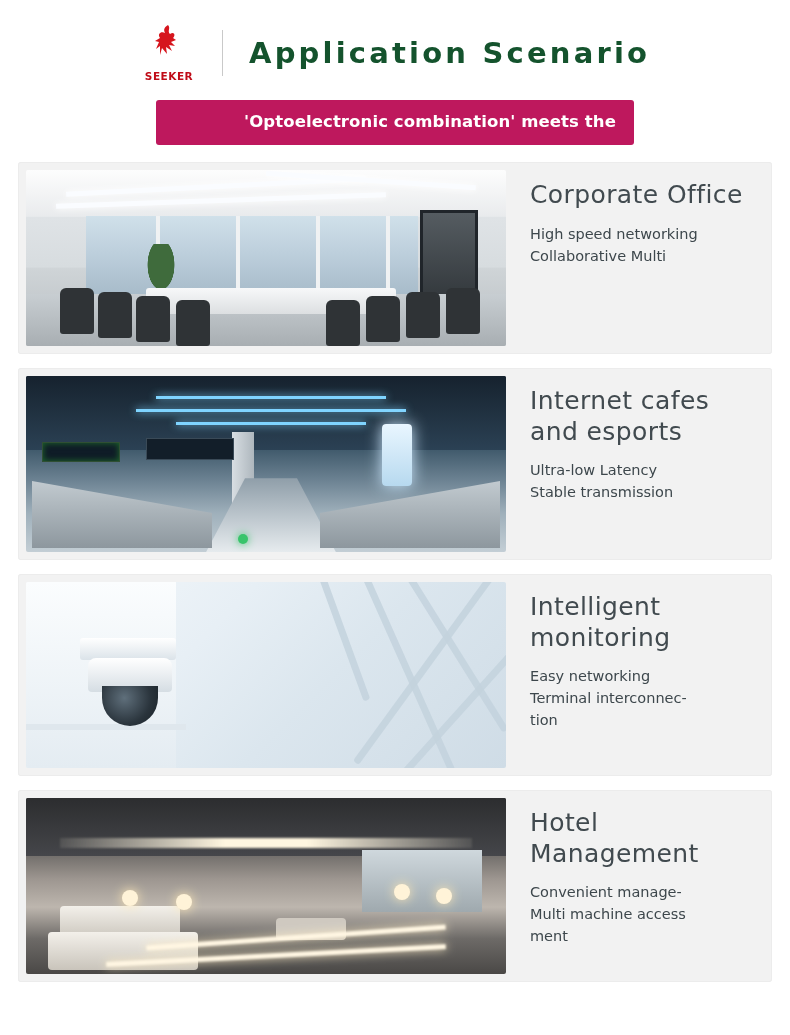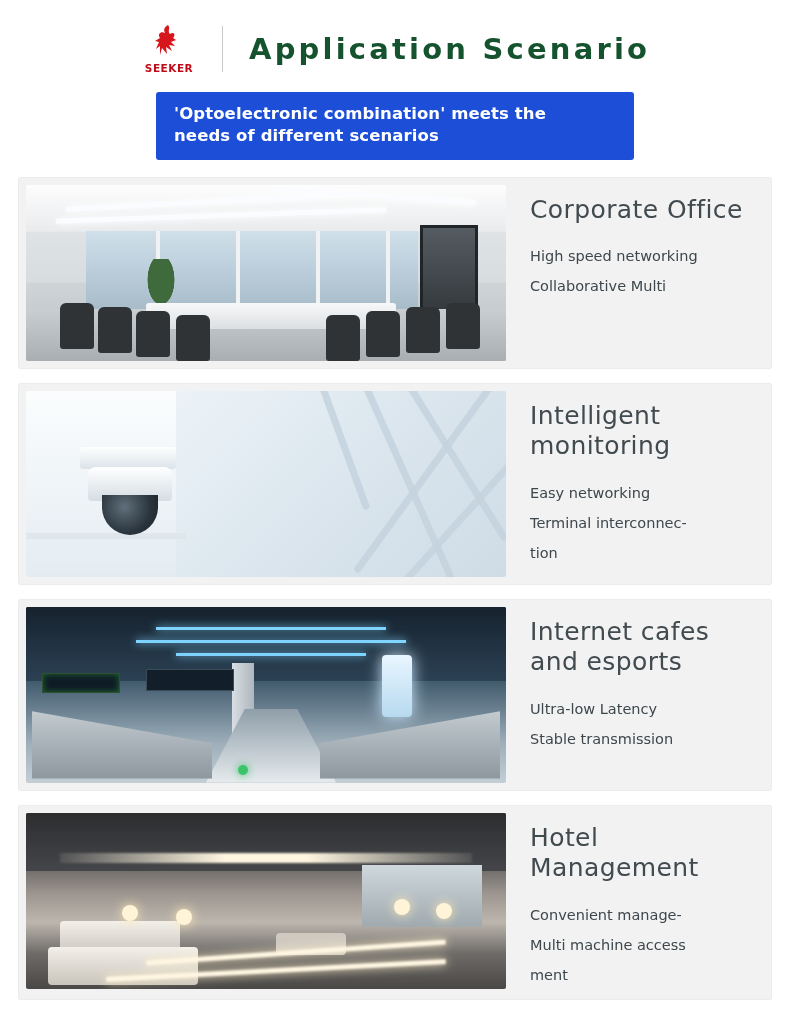--- a/index.html
+++ b/index.html
@@ -33,21 +33,21 @@
   .logo-mark {
     position: relative;
     width: 30px;
     height: 34px;
   }
   .logo-text {
     font-size: 10.5px;
     letter-spacing: 0.5px;
     font-weight: bold;
     color: #c00c18;
-    margin-top: 4px;
+    margin-top: 12px;
     font-family: "DejaVu Sans", sans-serif;
   }
   .divider-v {
     width: 1px;
     height: 46px;
     background: #c9c9c9;
     margin: 0 26px 0 14px;
   }
   .title {
     font-size: 29px;
@@ -58,23 +58,23 @@
   }
 
   
   .banner-wrap {
     display: flex;
     justify-content: center;
     margin-top: 8px;
   }
   .banner {
     width: 478px;
-    background: #1d4ed8;
+    background: #be185d;
     color: #ffffff;
-    text-align: left;
+    text-align: right;
     font-size: 16.5px;
     font-weight: bold;
     line-height: 1.35;
     padding: 11px 18px 12px 18px;
     border-radius: 3px;
     letter-spacing: 0.1px;
   }
 
   
   .cards {
@@ -117,21 +117,21 @@
     line-height: 1.22;
     letter-spacing: 0.4px;
     font-weight: normal;
   }
   .card-desc {
     margin-top: 12px;
     font-size: 14.5px;
     color: #3d474c;
     line-height: 1.52;
   }
-  .card-desc span { display: block; margin-top: 8px; }
+  .card-desc span { display: block; }
 
   
   .img-office {
     background:
       linear-gradient(180deg, #f4f5f6 0%, #eceef0 26%, #dfe3e6 27%, #d7dcdf 55%, #cfd4d7 56%, #b7bdc1 100%);
   }
   .img-office .ceil {
     position: absolute; left: 0; right: 0; top: 0; height: 46px;
     background: linear-gradient(180deg,#fdfdfd,#e9ebed);
   }
@@ -308,21 +308,20 @@
       </div>
       <div class="logo-text">SEEKER</div>
     </div>
     <div class="divider-v"></div>
     <div class="title">Application Scenario</div>
   </div>
 
   <div class="banner-wrap">
     <div class="banner">
       <div>'Optoelectronic combination' meets the</div>
-      <div>needs of different scenarios</div>
     </div>
   </div>
 
   <div class="cards">
 
     <div class="card card-h1">
       <div class="thumb img-office">
         <div class="ceil"></div>
         <div class="strip s1"></div>
           <div class="strip s2"></div>
@@ -347,43 +346,20 @@
       </div>
       <div class="card-text">
         <div class="card-title">Corporate Office</div>
         <div class="card-desc">
           <span>High speed networking</span>
           <span>Collaborative Multi</span>
         </div>
       </div>
     </div>
 
-    <div class="card card-h3">
-      <div class="thumb img-cam">
-        <div class="truss t5"></div>
-        <div class="truss t1"></div>
-        <div class="truss t2"></div>
-        <div class="truss t3"></div>
-        <div class="truss t4"></div>
-        <div class="wall-l"></div>
-        <div class="rail"></div>
-        <div class="mount"></div>
-        <div class="cam-body"></div>
-        <div class="dome"></div>
-      </div>
-      <div class="card-text">
-        <div class="card-title">Intelligent monitoring</div>
-        <div class="card-desc">
-          <span>Easy networking</span>
-          <span>Terminal interconnec-</span>
-          <span>tion</span>
-        </div>
-      </div>
-    </div>
-
     <div class="card card-h2">
       <div class="thumb img-cafe">
         <div class="dark-ceil"></div>
         <div class="neon n1"></div>
           <div class="neon n2"></div>
           <div class="neon n3"></div>
         <div class="chand"></div>
         <div class="col"></div>
         <div class="sign"></div>
         <div class="sign2"></div>
@@ -394,20 +370,43 @@
       </div>
       <div class="card-text">
         <div class="card-title">Internet cafes and esports</div>
         <div class="card-desc">
           <span>Ultra-low Latency</span>
           <span>Stable transmission</span>
         </div>
       </div>
     </div>
 
+    <div class="card card-h3">
+      <div class="thumb img-cam">
+        <div class="truss t5"></div>
+        <div class="truss t1"></div>
+        <div class="truss t2"></div>
+        <div class="truss t3"></div>
+        <div class="truss t4"></div>
+        <div class="wall-l"></div>
+        <div class="rail"></div>
+        <div class="mount"></div>
+        <div class="cam-body"></div>
+        <div class="dome"></div>
+      </div>
+      <div class="card-text">
+        <div class="card-title">Intelligent monitoring</div>
+        <div class="card-desc">
+          <span>Easy networking</span>
+          <span>Terminal interconnec-</span>
+          <span>tion</span>
+        </div>
+      </div>
+    </div>
+
     <div class="card card-h4">
       <div class="thumb img-hotel">
         <div class="cv"></div>
         <div class="cove"></div>
         <div class="win"></div>
         <div class="lamp l3"></div>
           <div class="lamp l4"></div>
         <div class="bed b1"></div>
         <div class="bed b2"></div>
         <div class="lamp l1"></div>

